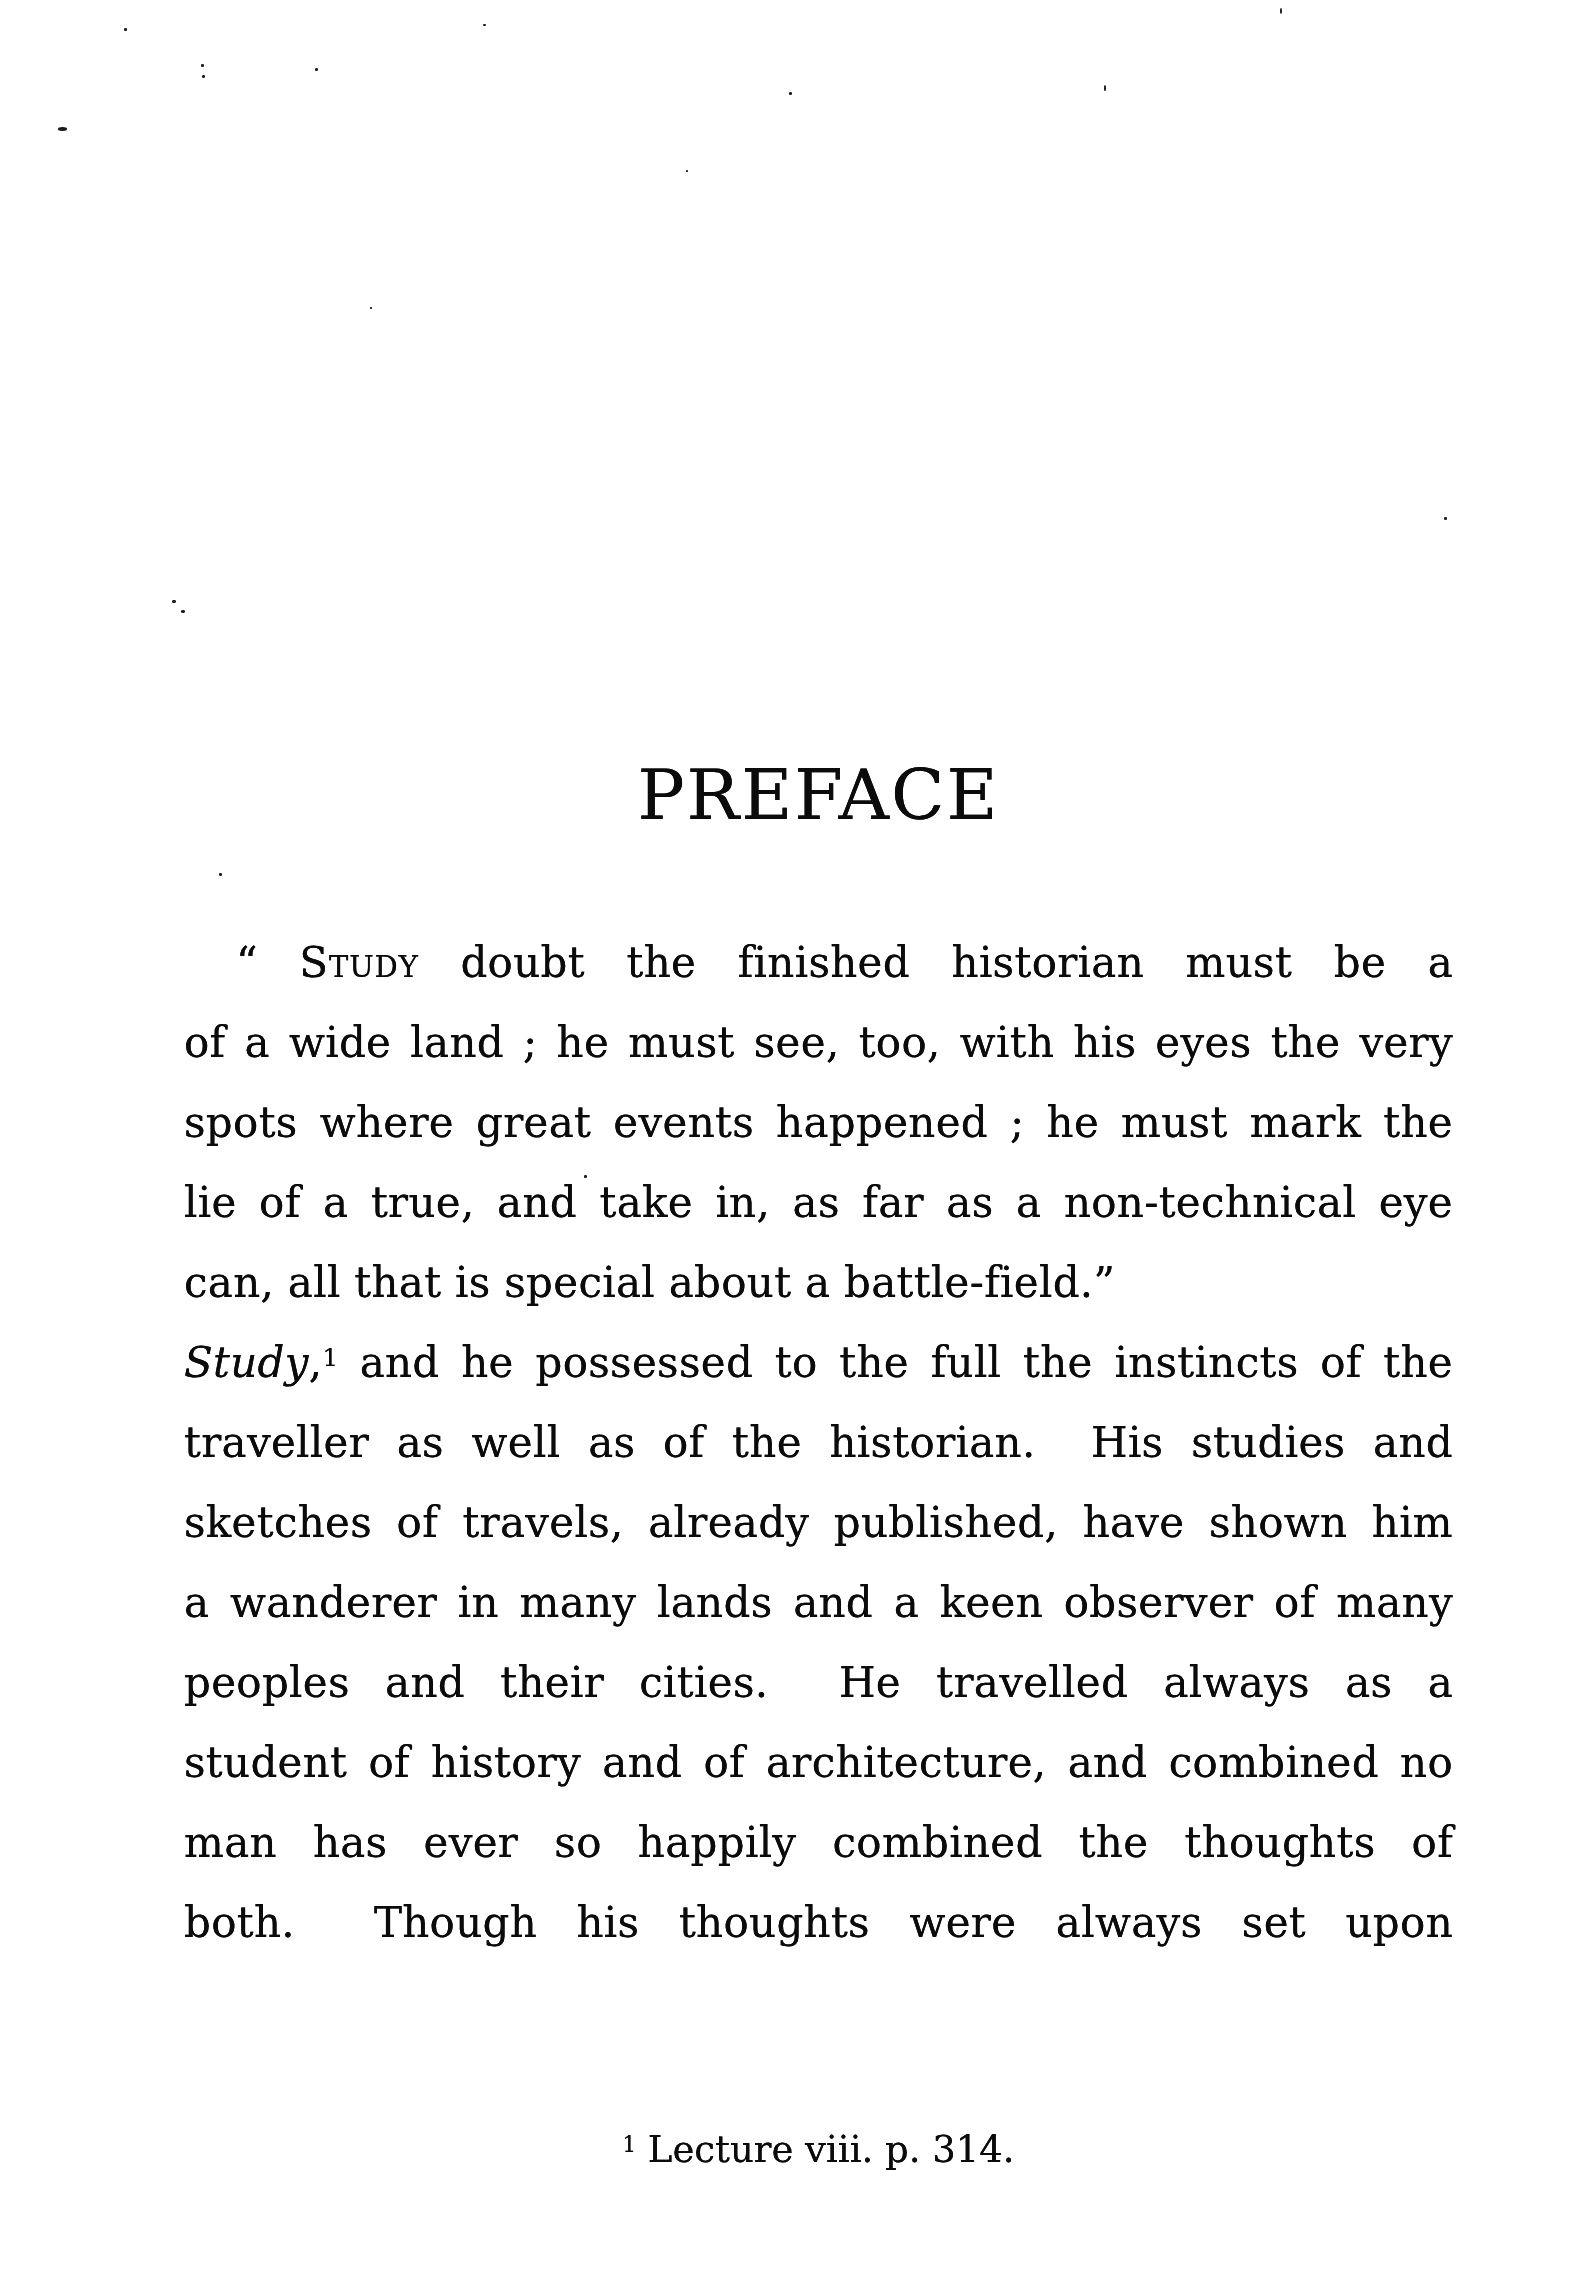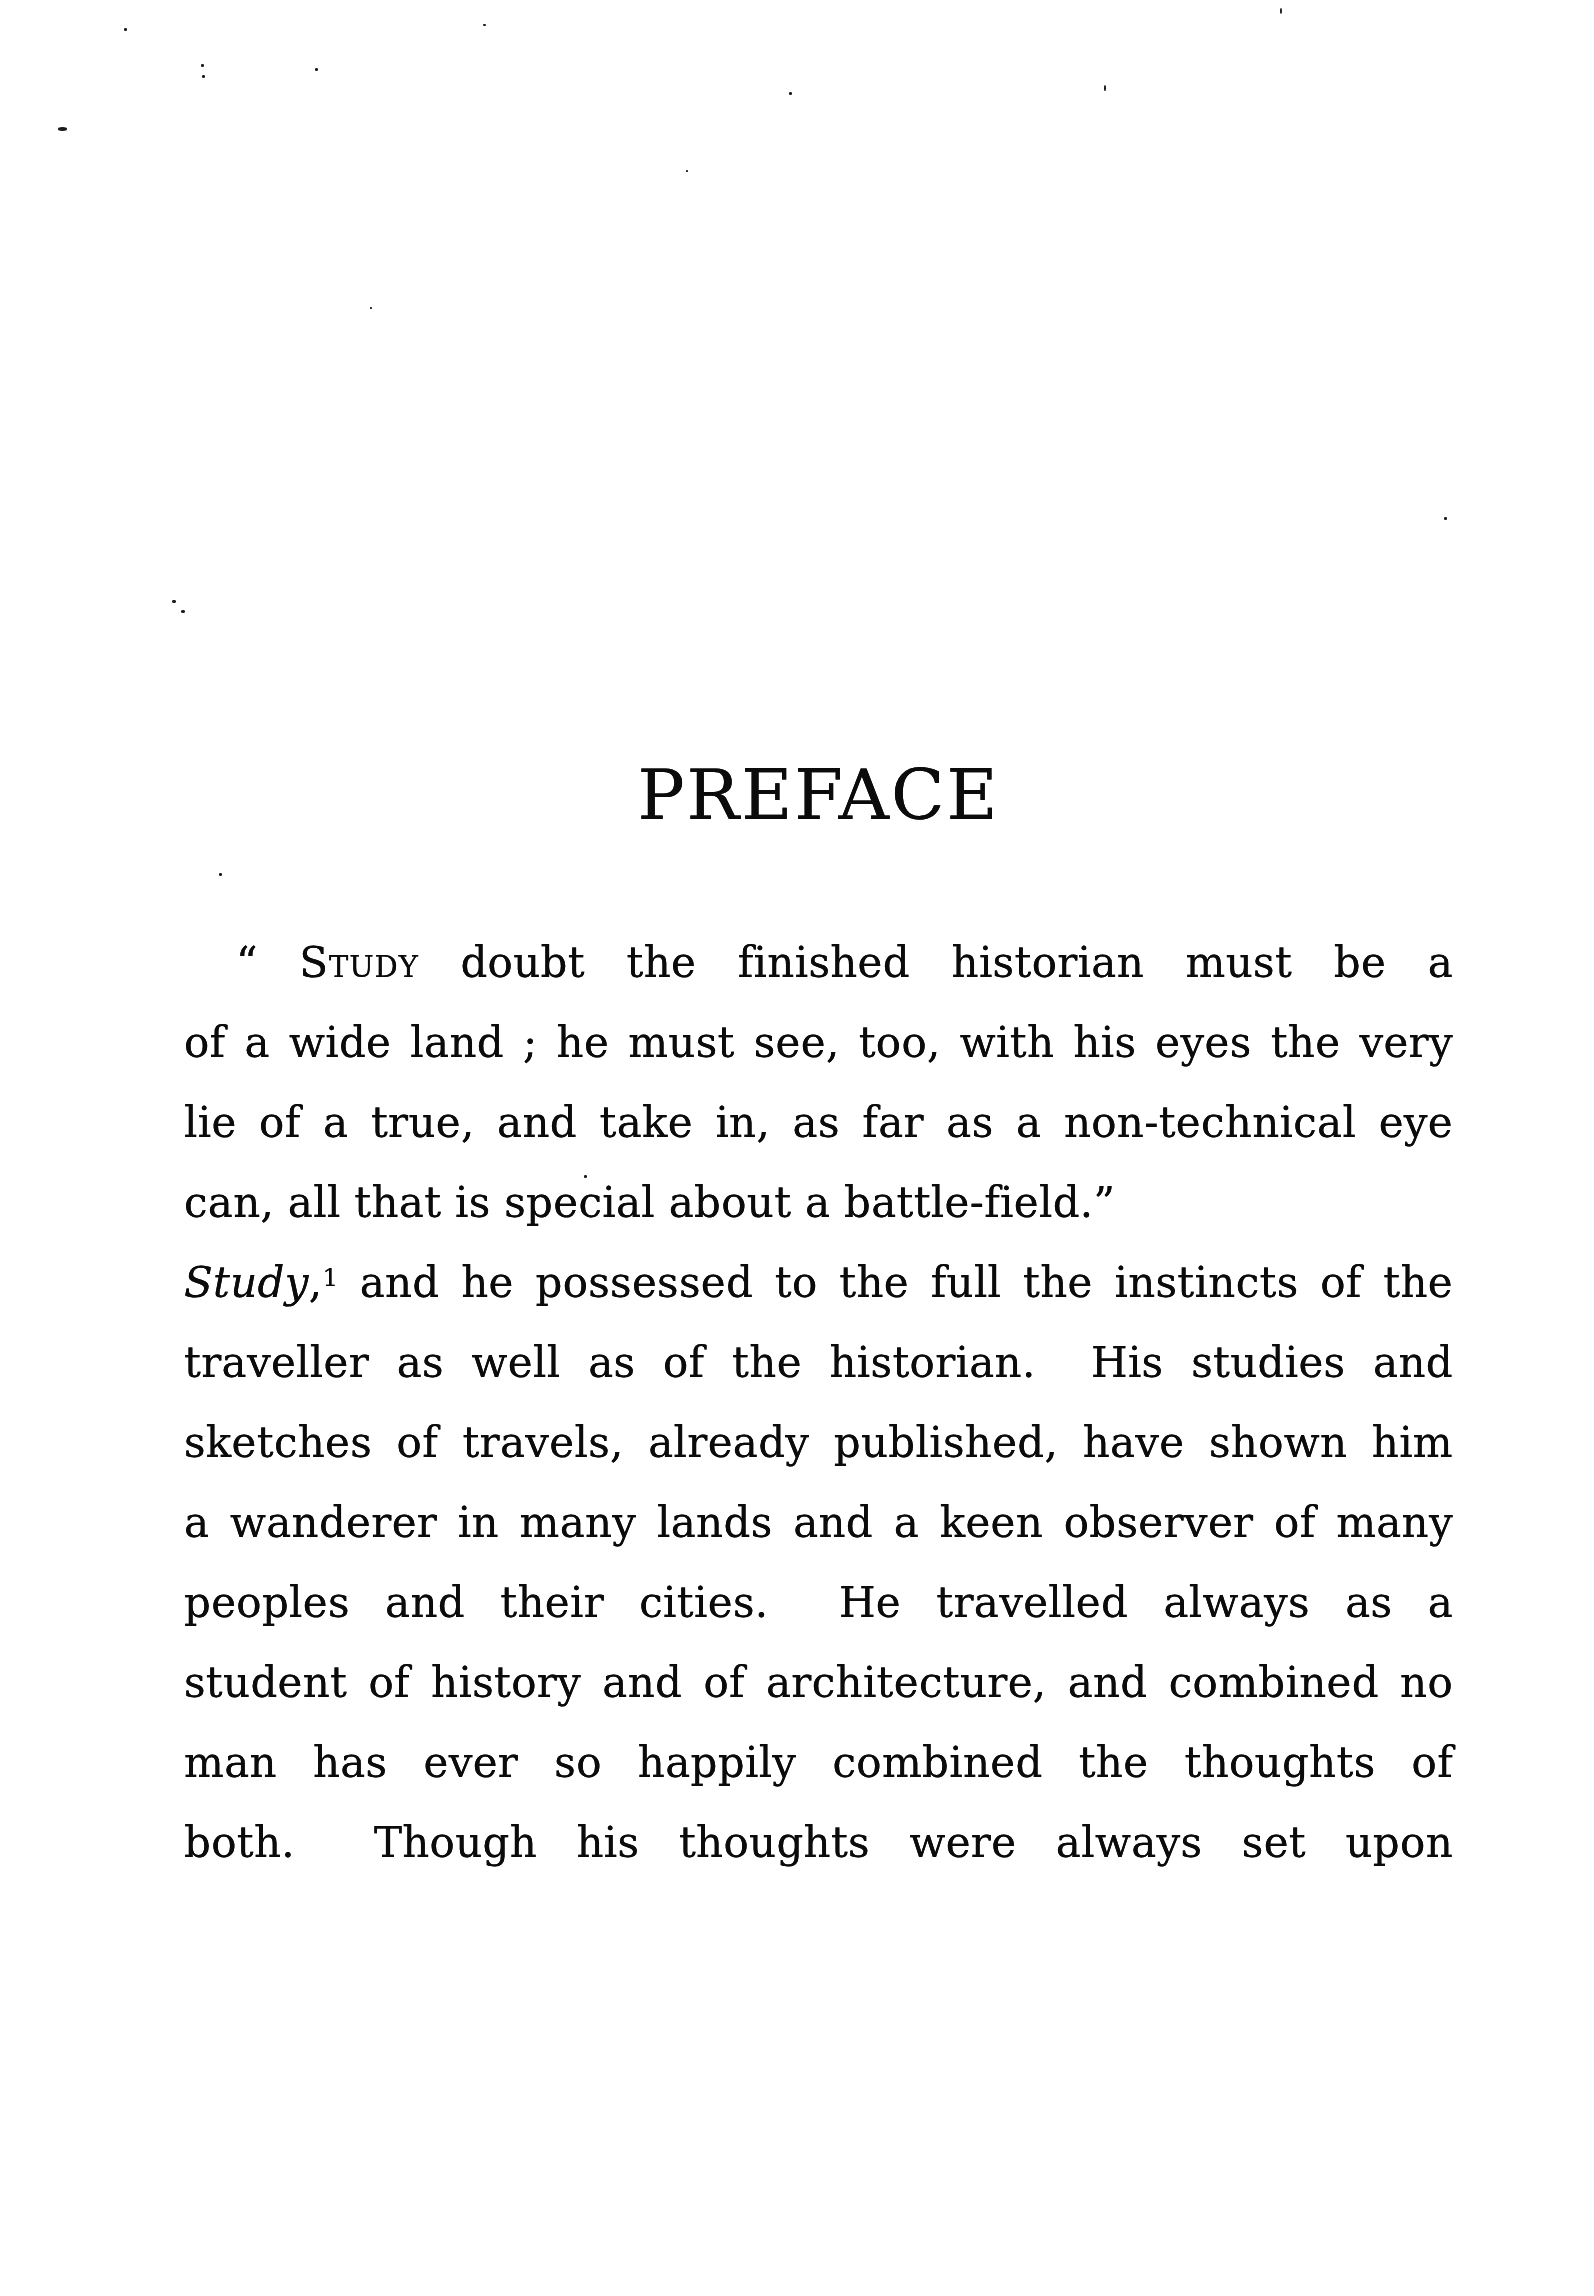--- a/index.html
+++ b/index.html
@@ -98,30 +98,32 @@
   <i class="speck" style="left:686px;top:170px;width:1.9px;height:1.9px"></i>
   <i class="speck" style="left:584px;top:1175px;width:2.8px;height:2.8px"></i>
   <i class="speck" style="left:1444px;top:517px;width:2.8px;height:2.8px"></i>
 
   <h1 class="title">PREFACE</h1>
 
   <div class="body" id="body-text">
       <div class="paragraph">
         <div class="line indent"><span>“ </span><span class="sc">Study</span><span> doubt the finished historian must be a</span></div>
         <div class="line"><span>of a wide land ; he must see, too, with his eyes the very</span></div>
+        <div class="line"><span>spots where great events happened ; he must mark the</span></div>
         <div class="line"><span>lie of a true, and take in, as far as a non-technical eye</span></div>
         <div class="line nojust"><span>can, all that is special about a battle-field.”</span></div>
       </div>
       <div class="paragraph">
         <div class="line"><span class="it">Study</span><span>,</span><span class="sup">1</span><span> and he possessed to the full the instincts of the</span></div>
         <div class="line"><span>traveller as well as of the historian.&nbsp; His studies and</span></div>
         <div class="line"><span>sketches of travels, already published, have shown him</span></div>
         <div class="line"><span>a wanderer in many lands and a keen observer of many</span></div>
         <div class="line"><span>peoples and their cities.&nbsp; He travelled always as a</span></div>
         <div class="line"><span>student of history and of architecture, and combined no</span></div>
         <div class="line"><span>man has ever so happily combined the thoughts of</span></div>
         <div class="line"><span>both.&nbsp; Though his thoughts were always set upon</span></div>
       </div>
     </div>
 
+  <div class="footnote" id="footnote"><span class="sup">1</span><span> Lecture viii. p. 314.</span></div>
 
 </div>
 
 
 </body></html>

